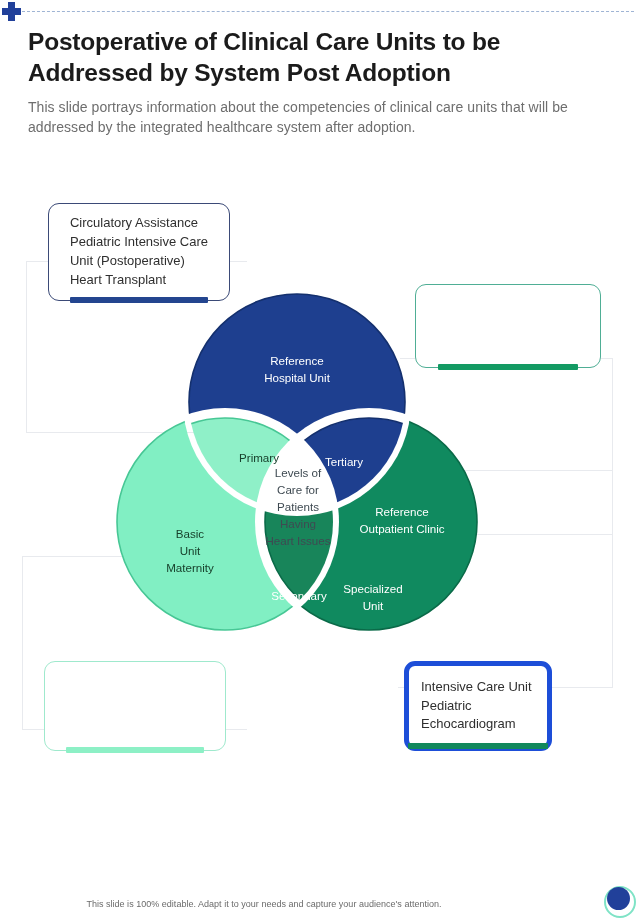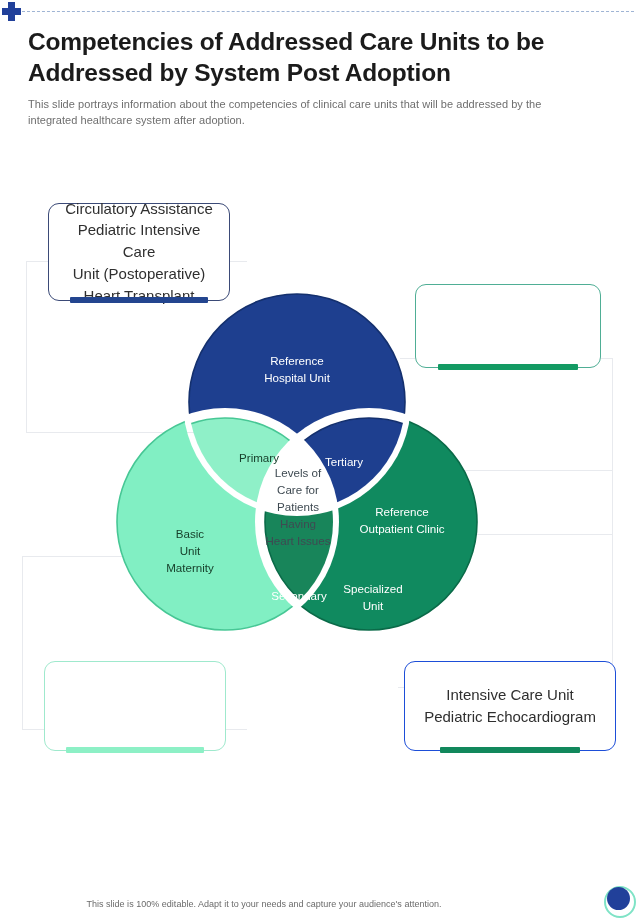--- a/index.html
+++ b/index.html
@@ -26,21 +26,21 @@
   .plus-mark i.h{left:0;top:6px;width:19px;height:7px;}
   .plus-mark i.v{left:6px;top:0;width:7px;height:19px;}
 
   
   .header{position:absolute;left:28px;top:26px;width:584px;}
   .title{
     font-size:24.5px;font-weight:bold;color:#1b1b1b;
     line-height:1.28;letter-spacing:-0.2px;margin:0;
   }
   .subtitle{
-    margin:8px 0 0 0;font-size:11px;color:#6e6e6e;line-height:1.45;
+    margin:8px 0 0 0;font-size:14px;color:#6e6e6e;line-height:1.45;
     letter-spacing:0.05px;max-width:560px;
   }
 
   
   .stage{position:absolute;left:0;top:180px;width:640px;height:640px;}
 
   
   .frame{position:absolute;border:1px solid #e8eaee;}
   .frame.tl{left:26px;top:81px;width:220px;height:170px;border-right:none;}
   .frame.tr{left:400px;top:178px;width:212px;height:175px;border-left:none;}
@@ -58,38 +58,38 @@
   .lbl-dark{fill:#17412c;font-size:11.6px;}
   .lbl-center{fill:#3f4a52;font-size:11.6px;}
 
   
   .callout{
     position:absolute;background:#ffffff;border-radius:11px;
     box-sizing:border-box;
     display:flex;align-items:center;justify-content:center;
   }
   .callout .ctext{
-    font-size:15px;line-height:1.45;color:#2f2f2f;text-align:center;
+    font-size:13px;line-height:1.45;color:#2f2f2f;text-align:left;
     padding:0 12px;white-space:pre-line;
   }
   .callout .bar{
     position:absolute;bottom:-3px;height:6px;border-radius:1px;
     left:50%;transform:translateX(-50%);
   }
 
   .callout.c1{left:48px;top:23px;width:182px;height:98px;border:1px solid #3b4a77;}
   .callout.c1 .bar{width:138px;background:#23458f;}
 
   .callout.c2{left:415px;top:104px;width:186px;height:84px;border:1px solid #4fae95;}
   .callout.c2 .bar{width:140px;background:#139a63;}
 
   .callout.c3{left:44px;top:481px;width:182px;height:90px;border:1px solid #9fe9cd;}
   .callout.c3 .bar{width:138px;background:#8df0c6;}
 
-  .callout.c4{left:404px;top:481px;width:212px;height:90px;border:1px solid #1d4ed8;}
+  .callout.c4{left:404px;top:481px;width:148px;height:90px;border:5px solid #1d4ed8;}
   .callout.c4 .bar{width:140px;background:#11885c;}
 
   
   .footer-note{
     position:absolute;left:0;top:899px;width:528px;text-align:center;
     font-size:9px;color:#6b6b6b;letter-spacing:0.02px;
   }
   .footer-dot{
     position:absolute;right:8px;bottom:10px;width:28px;height:28px;
   }
@@ -105,21 +105,21 @@
 </head>
 <body>
 
 <div class="plus-mark">
   <i class="h"></i>
     <i class="v"></i>
 </div>
 <div class="top-rule"></div>
 
 <div class="header">
-  <h1 class="title">Competencies of Addressed Care Units to be Addressed by System Post Adoption</h1>
+  <h1 class="title">Postoperative of Clinical Care Units to be Addressed by System Post Adoption</h1>
   <p class="subtitle">This slide portrays information about the competencies of clinical care units that will be addressed by the integrated healthcare system after adoption.</p>
 </div>
 
 <div class="stage">
 
   <div class="frame tl"></div>
   <div class="frame tr"></div>
   <div class="frame bl"></div>
   <div class="frame br"></div>
 

